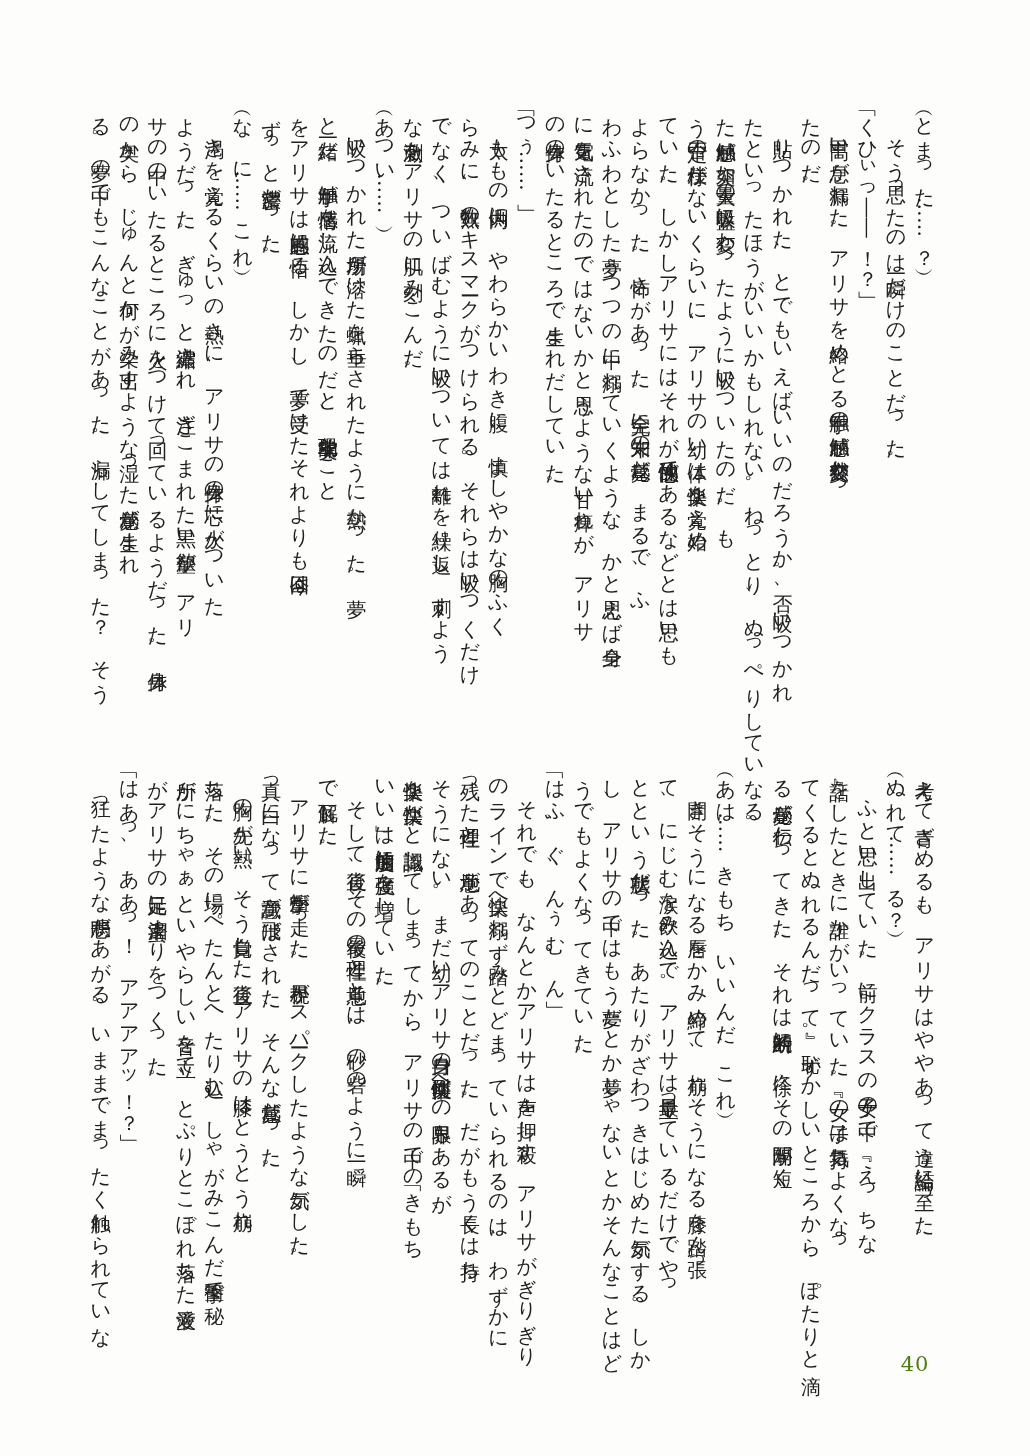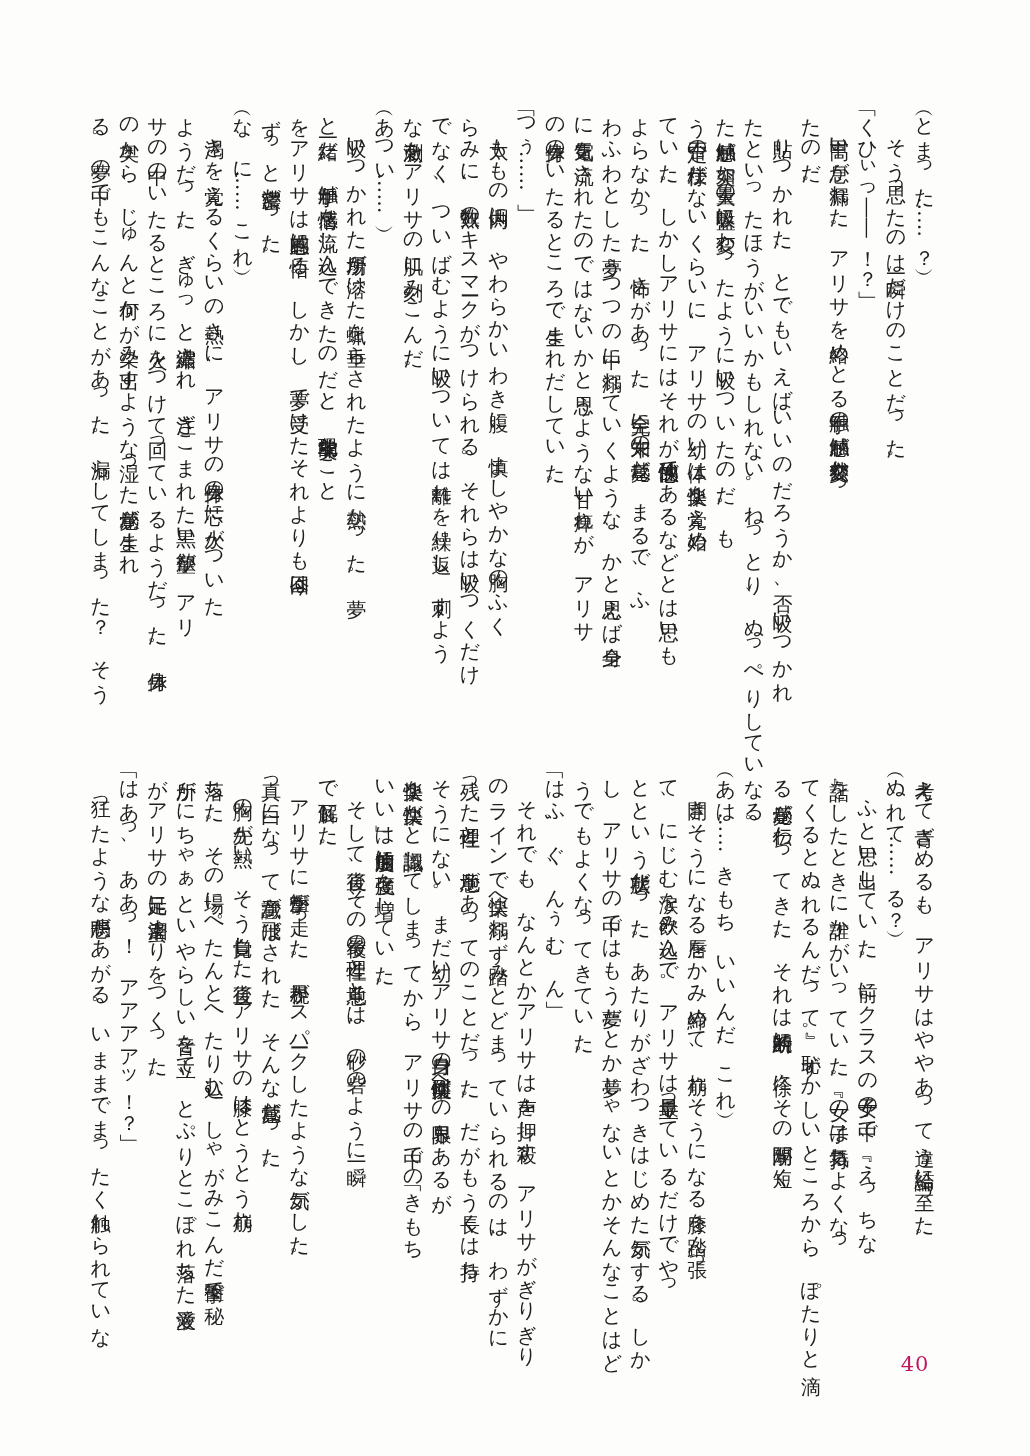--- a/index.html
+++ b/index.html
@@ -36,21 +36,21 @@
     white-space: pre;
   }
   .page-number {
     position: absolute;
     top: 1352px;
     left: 880px;
     width: 70px;
     text-align: center;
     font-size: 21px;
     letter-spacing: 1px;
-    color: #be185d;
+    color: #4d7c0f;
   }
 </style>
 </head>
 <body>
 
 <div class="page">
   <div class="text-block text-block-top">
       <div class="line">（とまった……？）</div>
       <div class="line">　そう思ったのは一瞬だけのことだった。</div>
       <div class="line">「くひぃっ――！？」</div>

